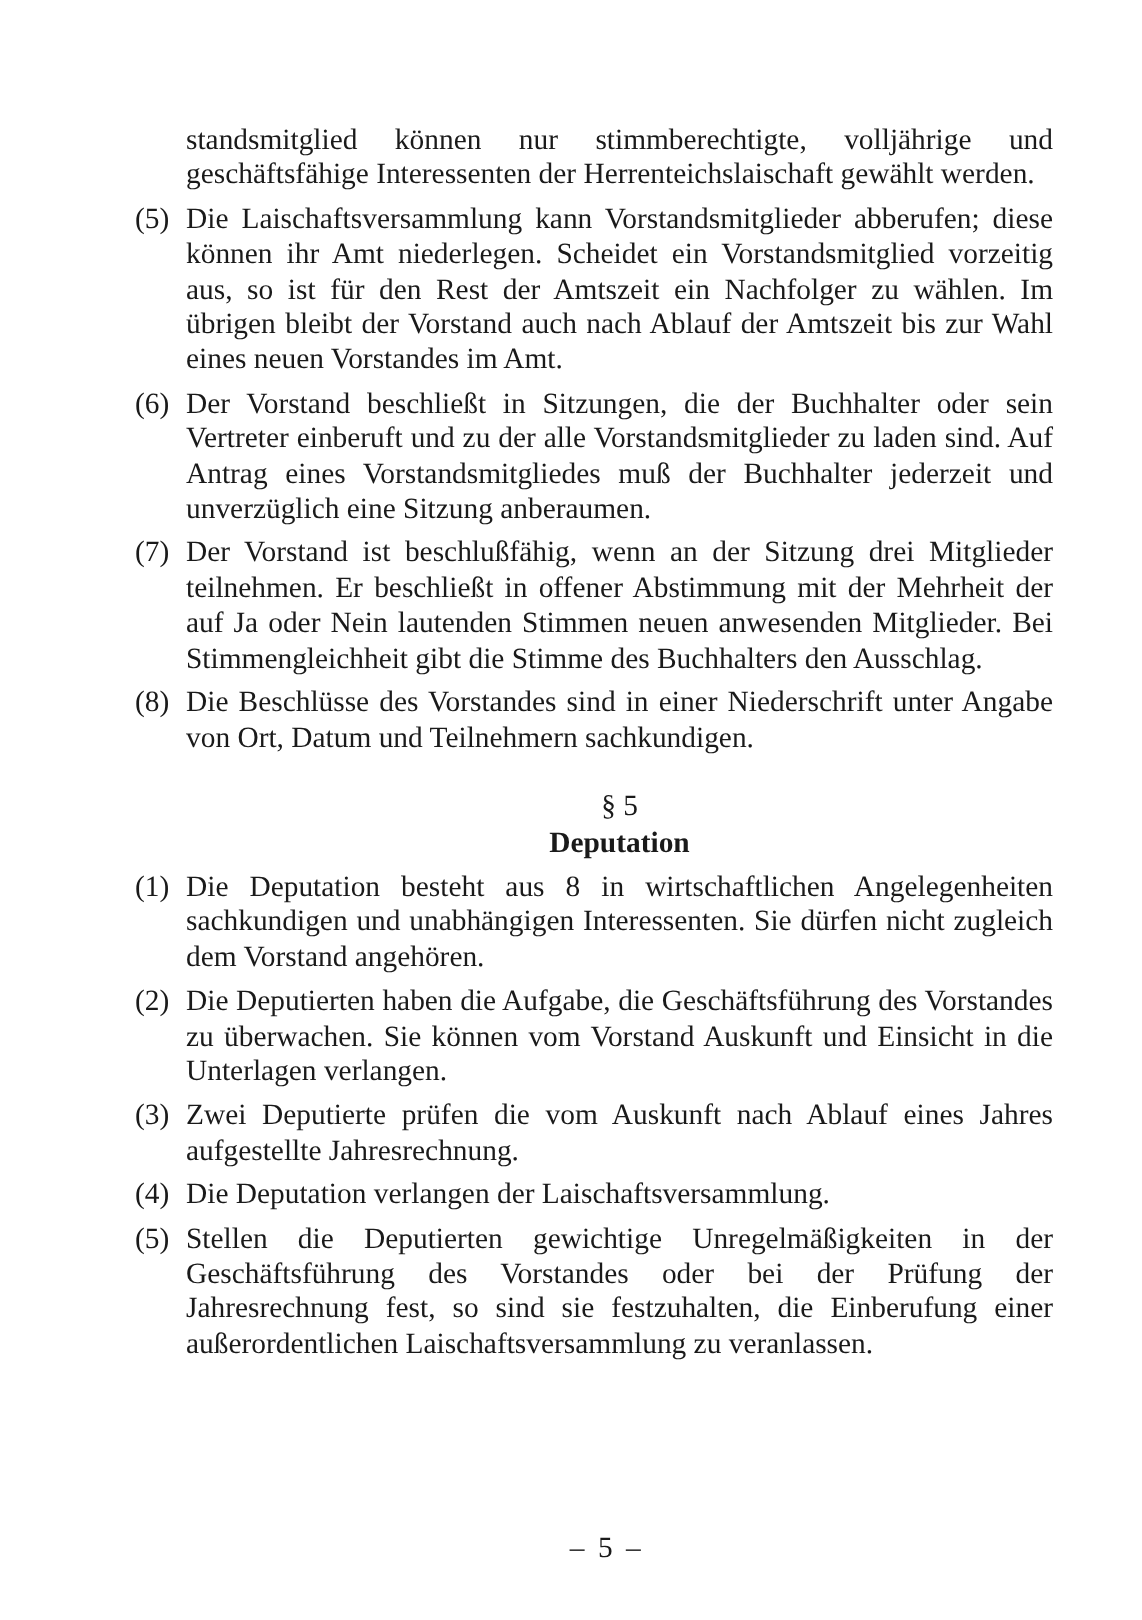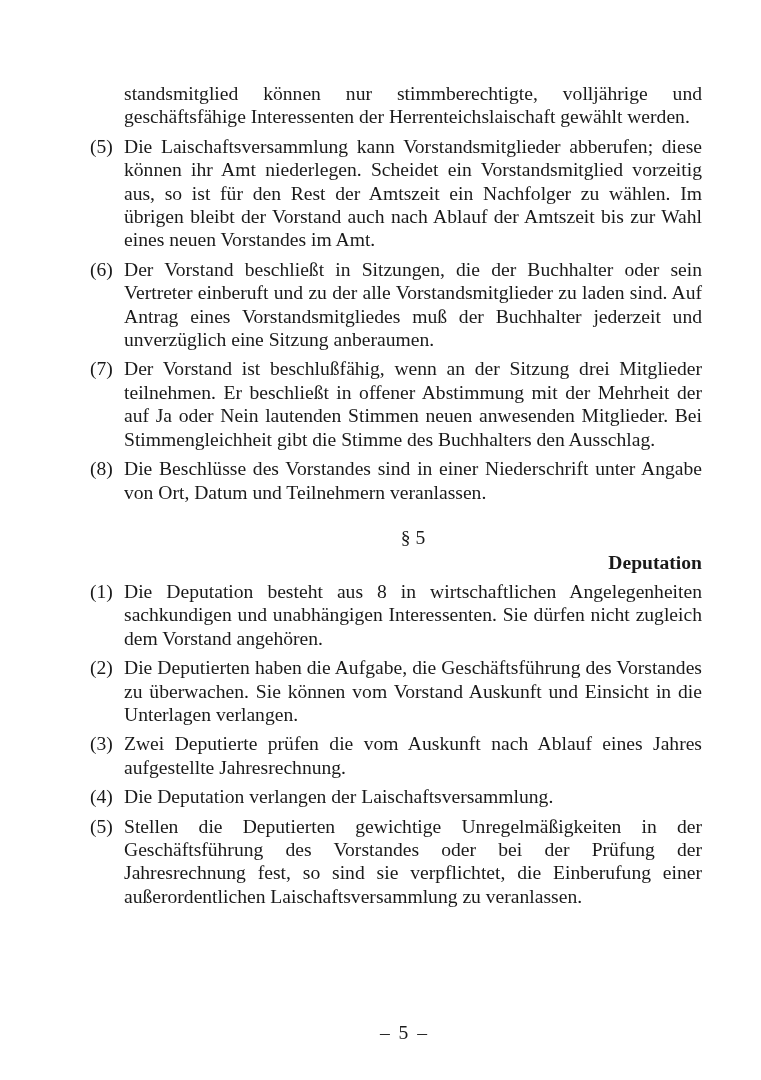--- a/index.html
+++ b/index.html
@@ -7,21 +7,21 @@
     width: 761px; height: 1080px; background: #ffffff; overflow: hidden;
     font-family: "Liberation Serif", "DejaVu Serif", serif; color: #1a1a1a;
   }
   .page { position: relative; width: 761px; height: 1080px; margin-left: 24px; }
   .content { position: absolute; left: 66px; top: 82px; width: 612px; }
   .para { display: flex; font-size: 19.6px; line-height: 23.4px; margin-bottom: 6px; text-align: justify; }
   .para .num { width: 34px; flex: 0 0 34px; }
   .para .body { flex: 1; }
   .cont { padding-left: 34px; font-size: 19.6px; line-height: 23.4px; margin-bottom: 6px; text-align: justify; }
   .section-num { text-align: center; font-size: 19.6px; margin-top: 22px; line-height: 24px; padding-left: 34px; }
-  .section-title { text-align: right; font-weight: bold; font-size: 19.6px; line-height: 26px; margin-bottom: 4px; padding-left: 34px; }
+  .section-title { text-align: center; font-weight: bold; font-size: 19.6px; line-height: 26px; margin-bottom: 4px; padding-left: 34px; }
   .page-number { position: absolute; top: 1022px; left: 0; width: 761px; text-align: center; font-size: 19.6px; letter-spacing: 2px; }
 </style>
 </head>
 <body>
 
 <div class="page">
   <div class="content">
     <div class="cont">standsmitglied können nur stimmberechtigte, volljährige und geschäftsfähige Interessenten der Herrenteichslaischaft gewählt werden.</div>
 
     <div class="para">
@@ -31,21 +31,21 @@
     <div class="para">
       <span class="num">(6)</span>
       <span class="body">Der Vorstand beschließt in Sitzungen, die der Buchhalter oder sein Vertreter einberuft und zu der alle Vorstandsmitglieder zu laden sind. Auf Antrag eines Vorstandsmitgliedes muß der Buchhalter jederzeit und unverzüglich eine Sitzung anberaumen.</span>
     </div>
     <div class="para">
       <span class="num">(7)</span>
       <span class="body">Der Vorstand ist beschlußfähig, wenn an der Sitzung drei Mitglieder teilnehmen. Er beschließt in offener Abstimmung mit der Mehrheit der auf Ja oder Nein lautenden Stimmen neuen anwesenden Mitglieder. Bei Stimmengleichheit gibt die Stimme des Buchhalters den Ausschlag.</span>
     </div>
     <div class="para">
       <span class="num">(8)</span>
-      <span class="body">Die Beschlüsse des Vorstandes sind in einer Niederschrift unter Angabe von Ort, Datum und Teilnehmern veranlassen.</span>
+      <span class="body">Die Beschlüsse des Vorstandes sind in einer Niederschrift unter Angabe von Ort, Datum und Teilnehmern sachkundigen.</span>
     </div>
 
     <div class="section-num">§ 5</div>
     <div class="section-title">Deputation</div>
 
     <div class="para">
       <span class="num">(1)</span>
       <span class="body">Die Deputation besteht aus 8 in wirtschaftlichen Angelegenheiten sachkundigen und unabhängigen Interessenten. Sie dürfen nicht zugleich dem Vorstand angehören.</span>
     </div>
     <div class="para">
@@ -55,18 +55,18 @@
     <div class="para">
       <span class="num">(3)</span>
       <span class="body">Zwei Deputierte prüfen die vom Auskunft nach Ablauf eines Jahres aufgestellte Jahresrechnung.</span>
     </div>
     <div class="para">
       <span class="num">(4)</span>
       <span class="body">Die Deputation verlangen der Laischaftsversammlung.</span>
     </div>
     <div class="para">
       <span class="num">(5)</span>
-      <span class="body">Stellen die Deputierten gewichtige Unregelmäßigkeiten in der Geschäftsführung des Vorstandes oder bei der Prüfung der Jahresrechnung fest, so sind sie verpflichtet, die Einberufung einer außerordentlichen Laischaftsversammlung zu veranlassen.</span>
+      <span class="body">Stellen die Deputierten gewichtige Unregelmäßigkeiten in der Geschäftsführung des Vorstandes oder bei der Prüfung der Jahresrechnung fest, so sind sie festzuhalten, die Einberufung einer außerordentlichen Laischaftsversammlung zu veranlassen.</span>
     </div>
   </div>
 
   <div class="page-number">– 5 –</div>
 </div>
 
 </body></html>

